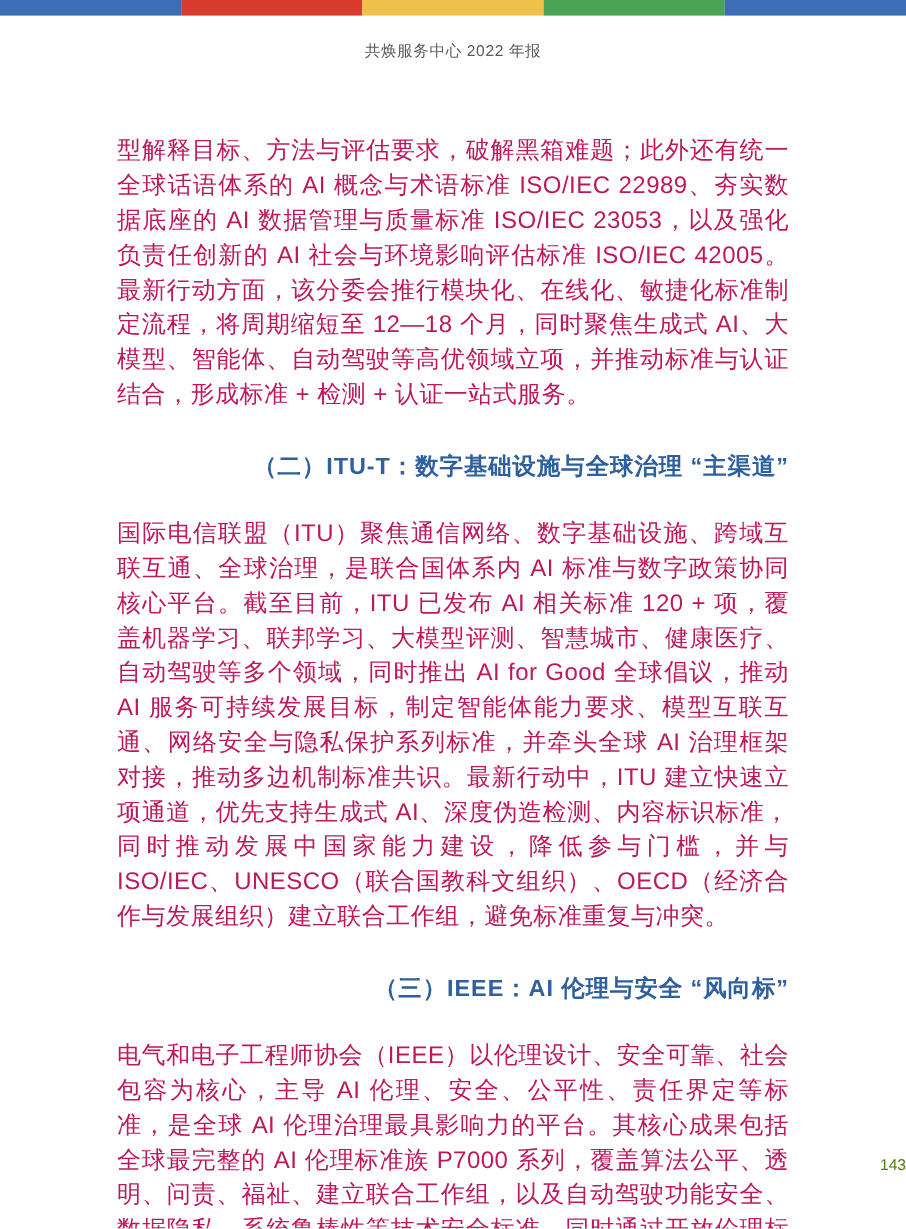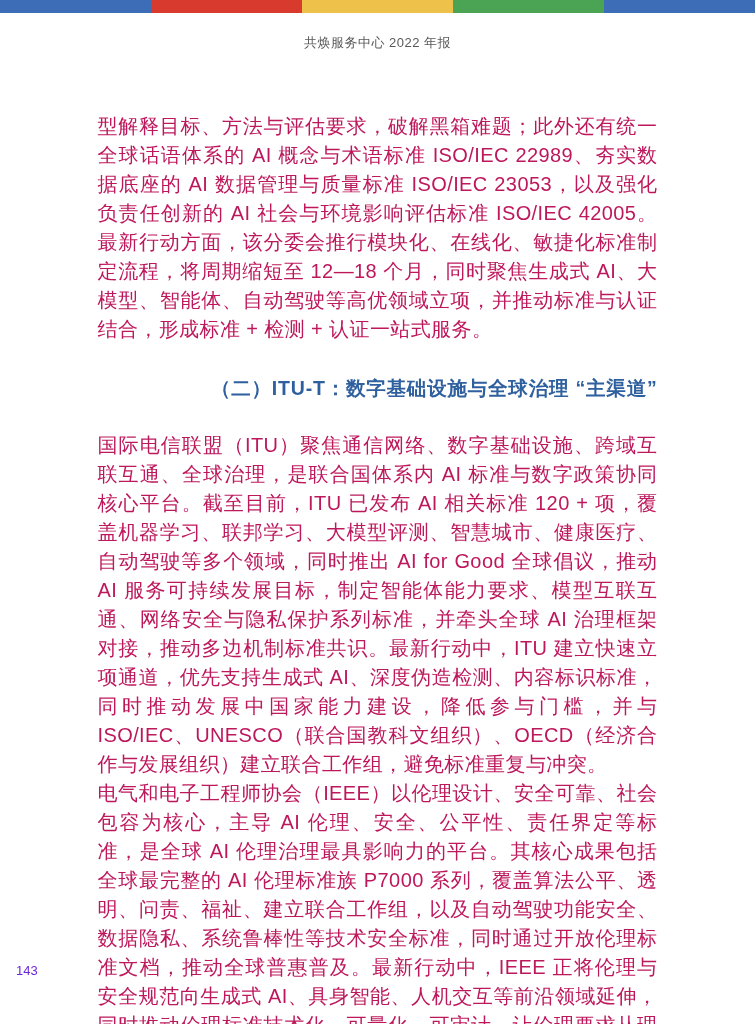--- a/index.html
+++ b/index.html
@@ -36,25 +36,25 @@
   .content h2{
     margin:31px 0 29px 0;
     font-size:19.5px;
     font-weight:bold;
     color:var(--heading-color,#2e5f9e);
     letter-spacing:0.8px;
     text-align:right;
   }
   .footer{
     position:absolute;
-    left:16px;right:0;
+    left:0;right:0;
     bottom:46px;
-    text-align:left;
+    text-align:right;
     font-size:13px;
-    color:#6d28d9;
+    color:#4d7c0f;
   }
 </style>
 </head>
 <body>
 
 <div class="page">
 
   <div class="topbar">
     <span style="background: rgb(60, 109, 182);"></span>
     <span style="background: rgb(217, 58, 46);"></span>
@@ -66,20 +66,21 @@
   <div class="header-title">共焕服务中心 2022 年报</div>
 
   <div class="content">
 
     <p>型解释目标、方法与评估要求，破解黑箱难题；此外还有统一全球话语体系的 AI 概念与术语标准 ISO/IEC 22989、夯实数据底座的 AI 数据管理与质量标准 ISO/IEC 23053，以及强化负责任创新的 AI 社会与环境影响评估标准 ISO/IEC 42005。最新行动方面，该分委会推行模块化、在线化、敏捷化标准制定流程，将周期缩短至 12—18 个月，同时聚焦生成式 AI、大模型、智能体、自动驾驶等高优领域立项，并推动标准与认证结合，形成标准 + 检测 + 认证一站式服务。</p>
 
     <h2>（二）ITU-T：数字基础设施与全球治理 “主渠道”</h2>
 
     <p>国际电信联盟（ITU）聚焦通信网络、数字基础设施、跨域互联互通、全球治理，是联合国体系内 AI 标准与数字政策协同核心平台。截至目前，ITU 已发布 AI 相关标准 120 + 项，覆盖机器学习、联邦学习、大模型评测、智慧城市、健康医疗、自动驾驶等多个领域，同时推出 AI for Good 全球倡议，推动 AI 服务可持续发展目标，制定智能体能力要求、模型互联互通、网络安全与隐私保护系列标准，并牵头全球 AI 治理框架对接，推动多边机制标准共识。最新行动中，ITU 建立快速立项通道，优先支持生成式 AI、深度伪造检测、内容标识标准，同时推动发展中国家能力建设，降低参与门槛，并与 ISO/IEC、UNESCO（联合国教科文组织）、OECD（经济合作与发展组织）建立联合工作组，避免标准重复与冲突。</p>
 
+    <h2>（三）IEEE：AI 伦理与安全 “风向标”</h2>
 
     <p>电气和电子工程师协会（IEEE）以伦理设计、安全可靠、社会包容为核心，主导 AI 伦理、安全、公平性、责任界定等标准，是全球 AI 伦理治理最具影响力的平台。其核心成果包括全球最完整的 AI 伦理标准族 P7000 系列，覆盖算法公平、透明、问责、福祉、建立联合工作组，以及自动驾驶功能安全、数据隐私、系统鲁棒性等技术安全标准，同时通过开放伦理标准文档，推动全球普惠普及。最新行动中，IEEE 正将伦理与安全规范向生成式 AI、具身智能、人机交互等前沿领域延伸，同时推动伦理标准技术化、可量化、可审计，让伦理要求从理念走向实操。</p>
 
   </div>
 
   <div class="footer">143</div>
 
 </div>
 
 </body></html>

